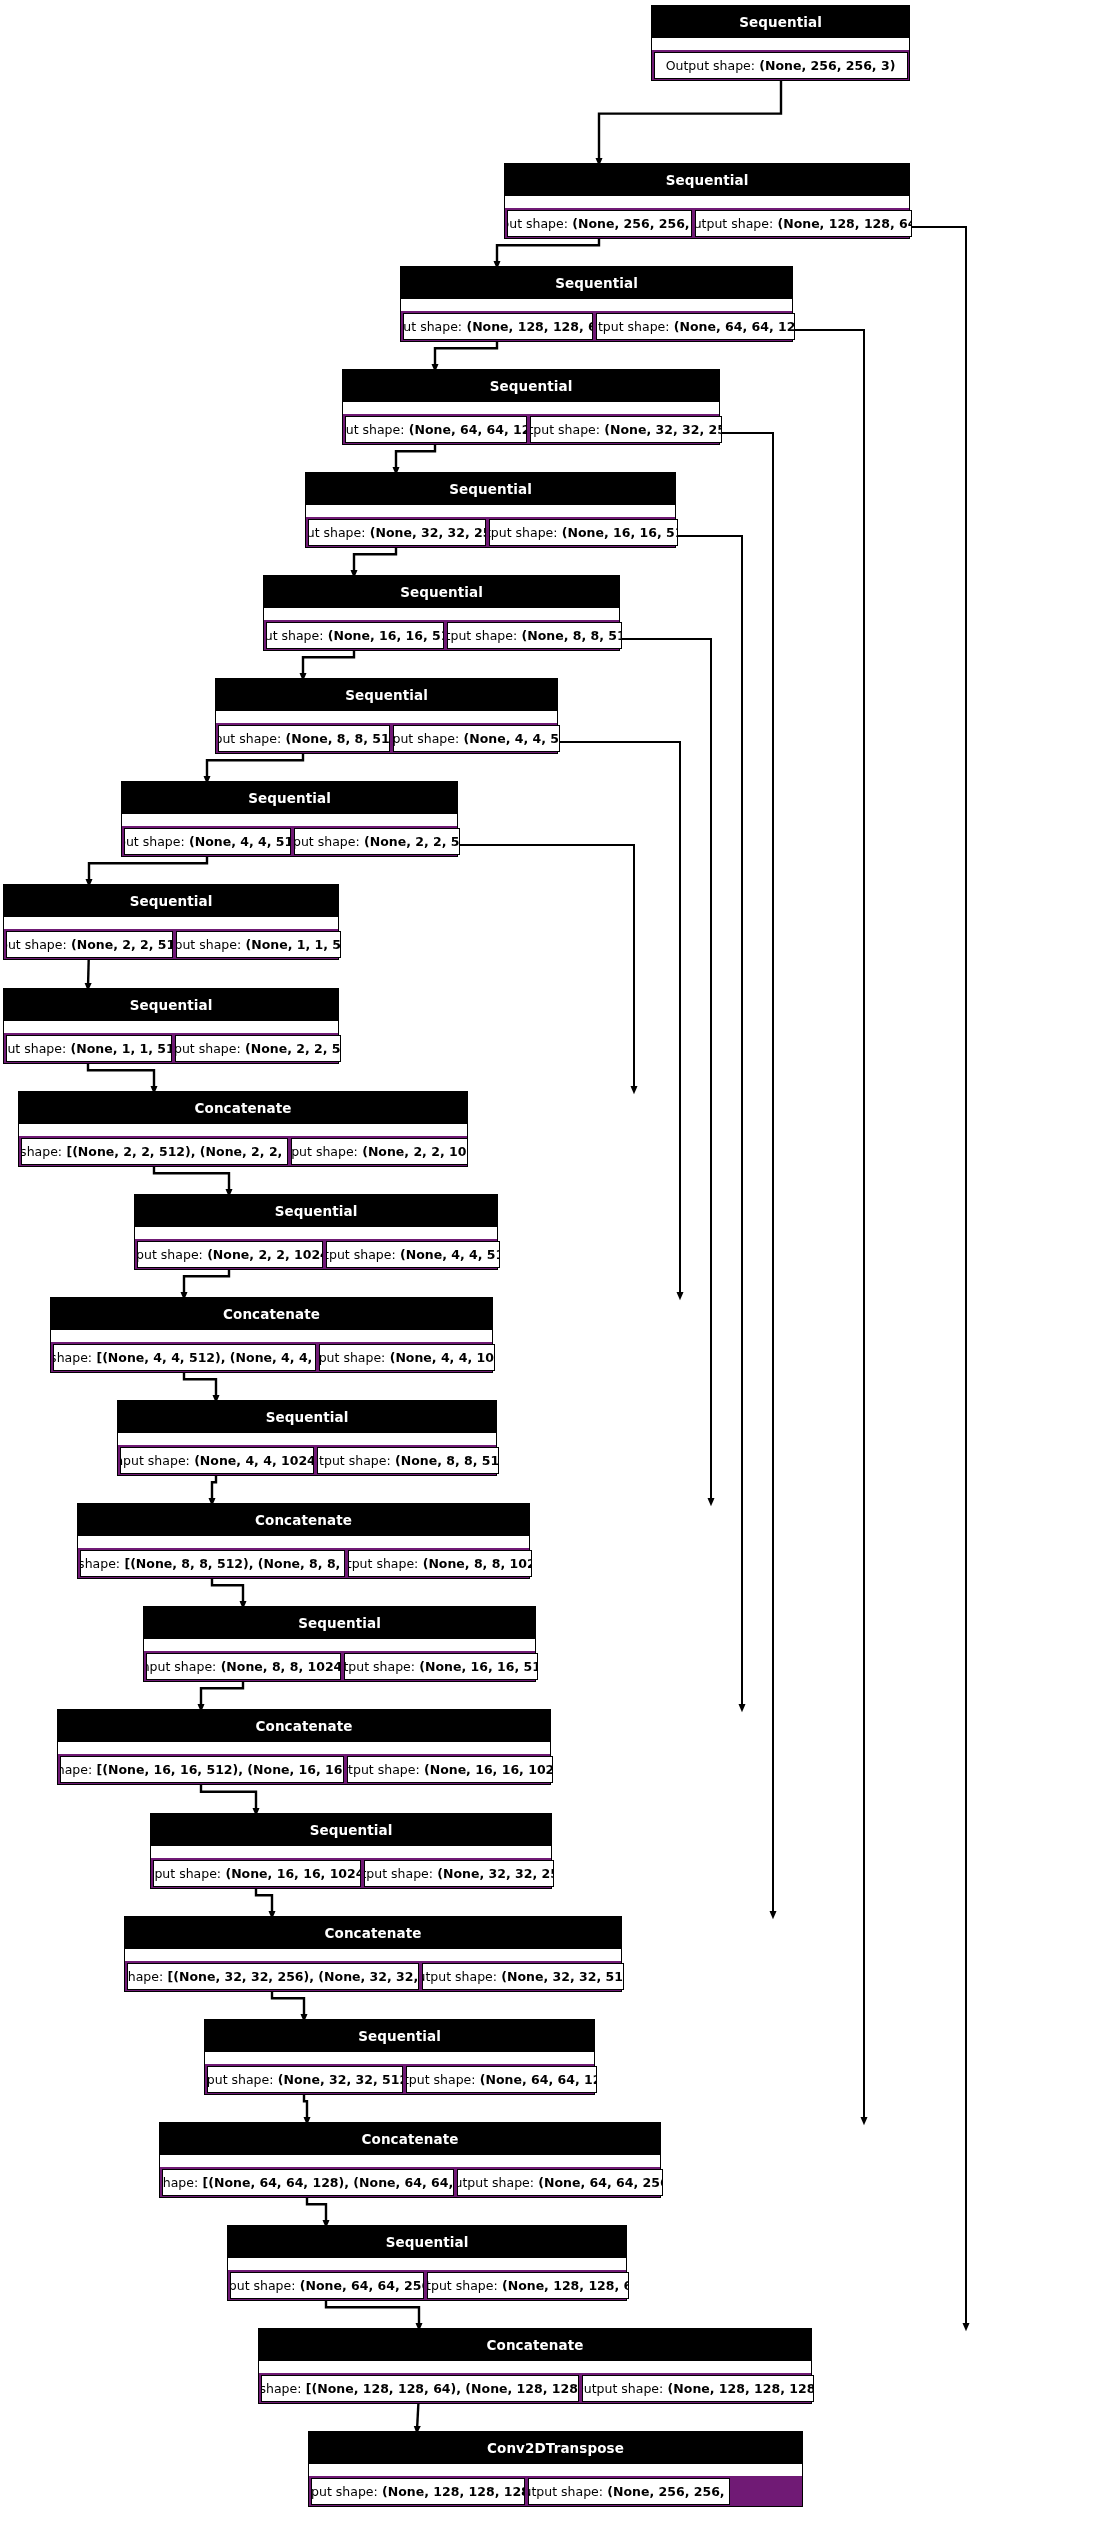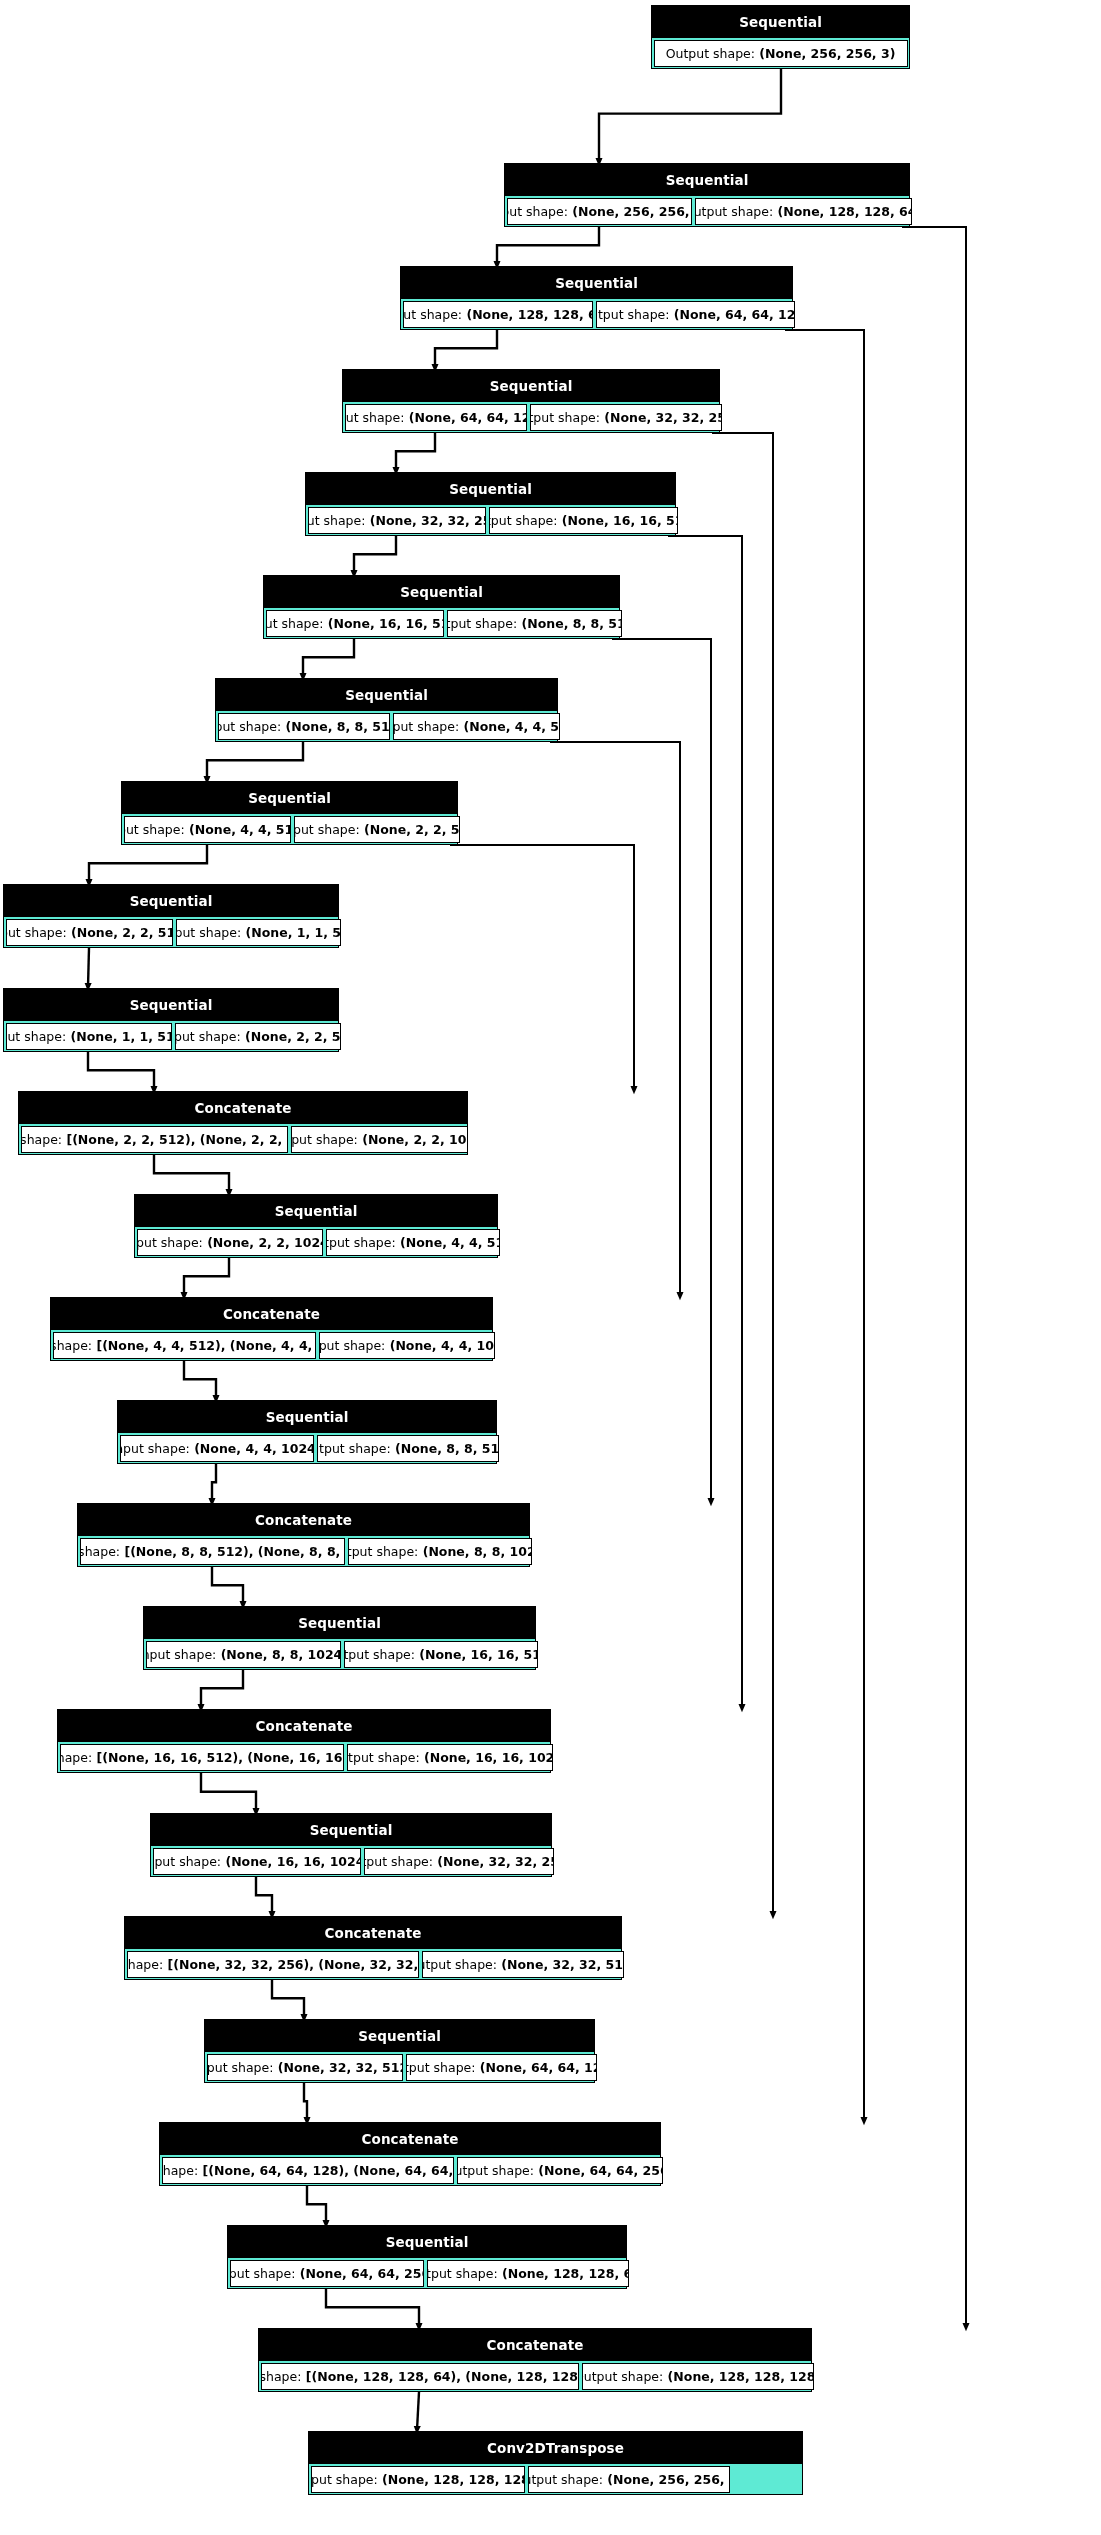--- a/index.html
+++ b/index.html
@@ -38,22 +38,23 @@
     text-align: center;
     line-height: 32px;
     height: 32px;
     letter-spacing: 0.1px;
     white-space: nowrap;
     overflow: hidden;
   }
   .node-body {
     display: flex;
     height: 30px;
-    background: #5eead4;
+    background: #701a75;
     padding: 0;
+    margin-top: 12px;
   }
   .cell {
     background: #ffffff;
     border: 1.5px solid #000000;
     flex: 0 0 auto;
     display: flex;
     align-items: center;
     justify-content: center;
     font-size: 12.5px;
     color: #000000;

